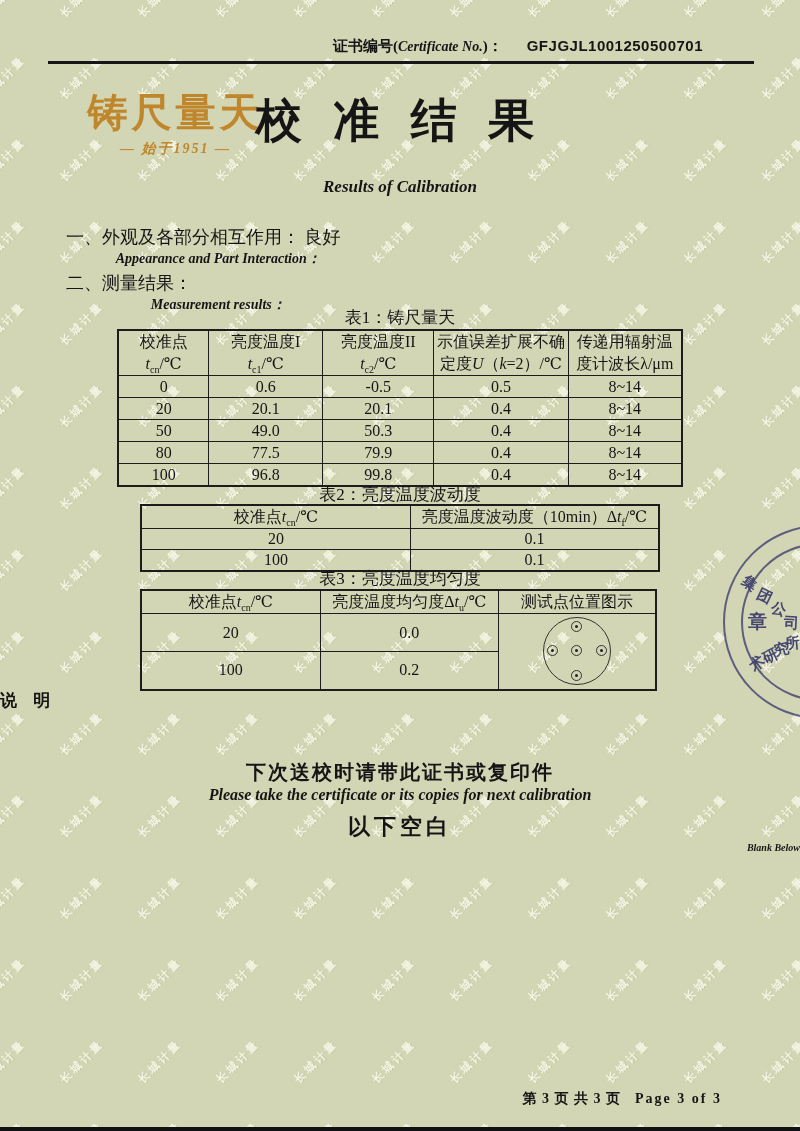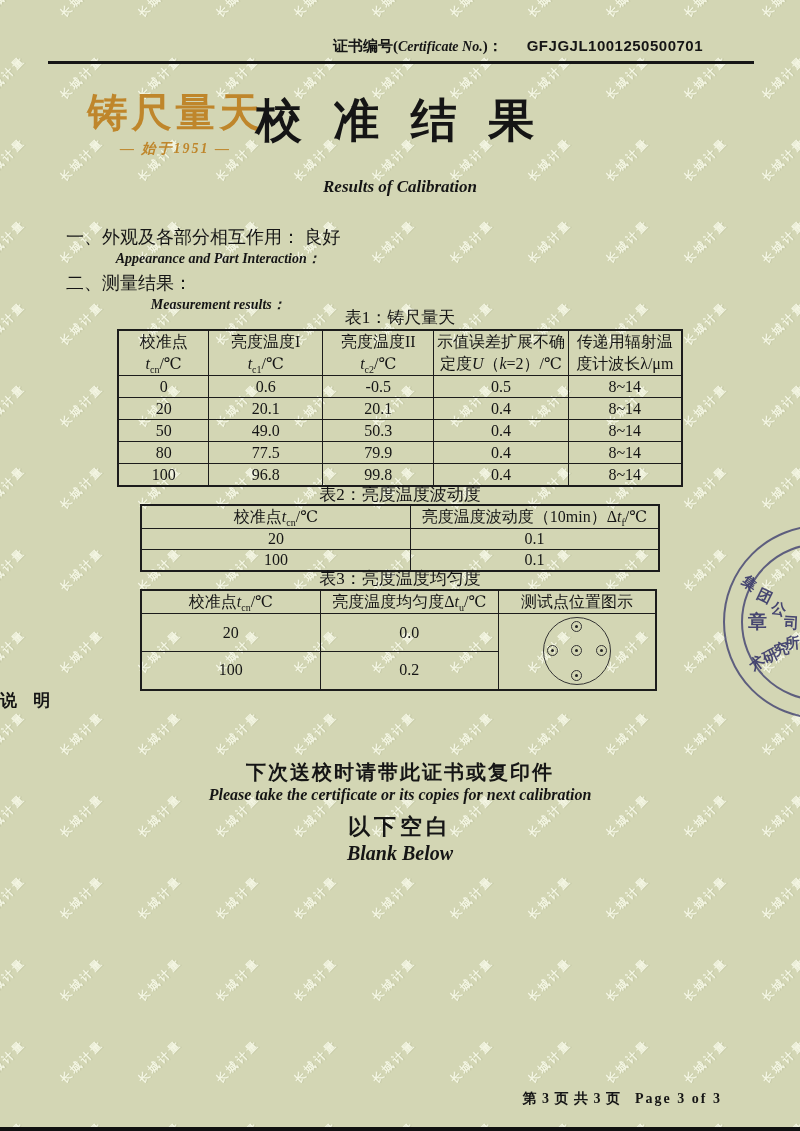--- a/index.html
+++ b/index.html
@@ -51,21 +51,21 @@
   .dot{width:3px;height:3px;background:#222;border-radius:50%;}
   .pt-top{left:27px;top:3px;} .pt-left{left:3px;top:27px;} .pt-center{left:27px;top:27px;}
   .pt-right{right:3px;top:27px;} .pt-bottom{left:27px;bottom:3px;}
   
   .notes-title{position:absolute;top:689px;left:0;width:100%;text-align:left;font-weight:bold;font-size:17px;letter-spacing:6px;z-index:1;}
   .notes{position:absolute;left:88px;top:710px;z-index:1;font-size:15px;}
   .note-item{line-height:25px;white-space:nowrap;}
   .closing-cn1{position:absolute;top:759px;left:0;width:100%;text-align:center;font-size:20px;font-weight:bold;letter-spacing:2px;z-index:1;}
   .closing-en1{position:absolute;top:786px;left:0;width:100%;text-align:center;font-size:16px;z-index:1;}
   .closing-cn2{position:absolute;top:812px;left:0;width:100%;text-align:center;font-size:22px;font-weight:bold;letter-spacing:4px;z-index:1;}
-  .closing-en2{position:absolute;top:842px;left:0;width:100%;text-align:center;font-size:20px;z-index:1;}
+  .closing-en2{position:absolute;top:842px;left:0;width:100%;text-align:right;font-size:10px;z-index:1;}
   .footer{position:absolute;top:1090px;right:78px;z-index:1;font-size:14px;font-weight:bold;letter-spacing:1px;white-space:nowrap;}
   .footer .en-page{margin-left:14px;letter-spacing:2px;}
   .bottom-edge{position:absolute;bottom:0;left:0;width:100%;height:4px;background:#111;z-index:3;}
   
   .seal-layer{position:absolute;inset:0;z-index:2;pointer-events:none;}
   .seal-circle{position:absolute;border:2.5px solid rgba(64,64,112,0.8);border-radius:50%;box-sizing:border-box;}
   #seal-outer{left:723px;top:525px;width:194px;height:194px;}
   #seal-inner{left:741px;top:543px;width:158px;height:158px;}
   .seal-char{position:absolute;color:rgba(58,58,106,0.92);font-weight:bold;font-size:15px;line-height:1;}
   .seal-center{font-size:19px;}

